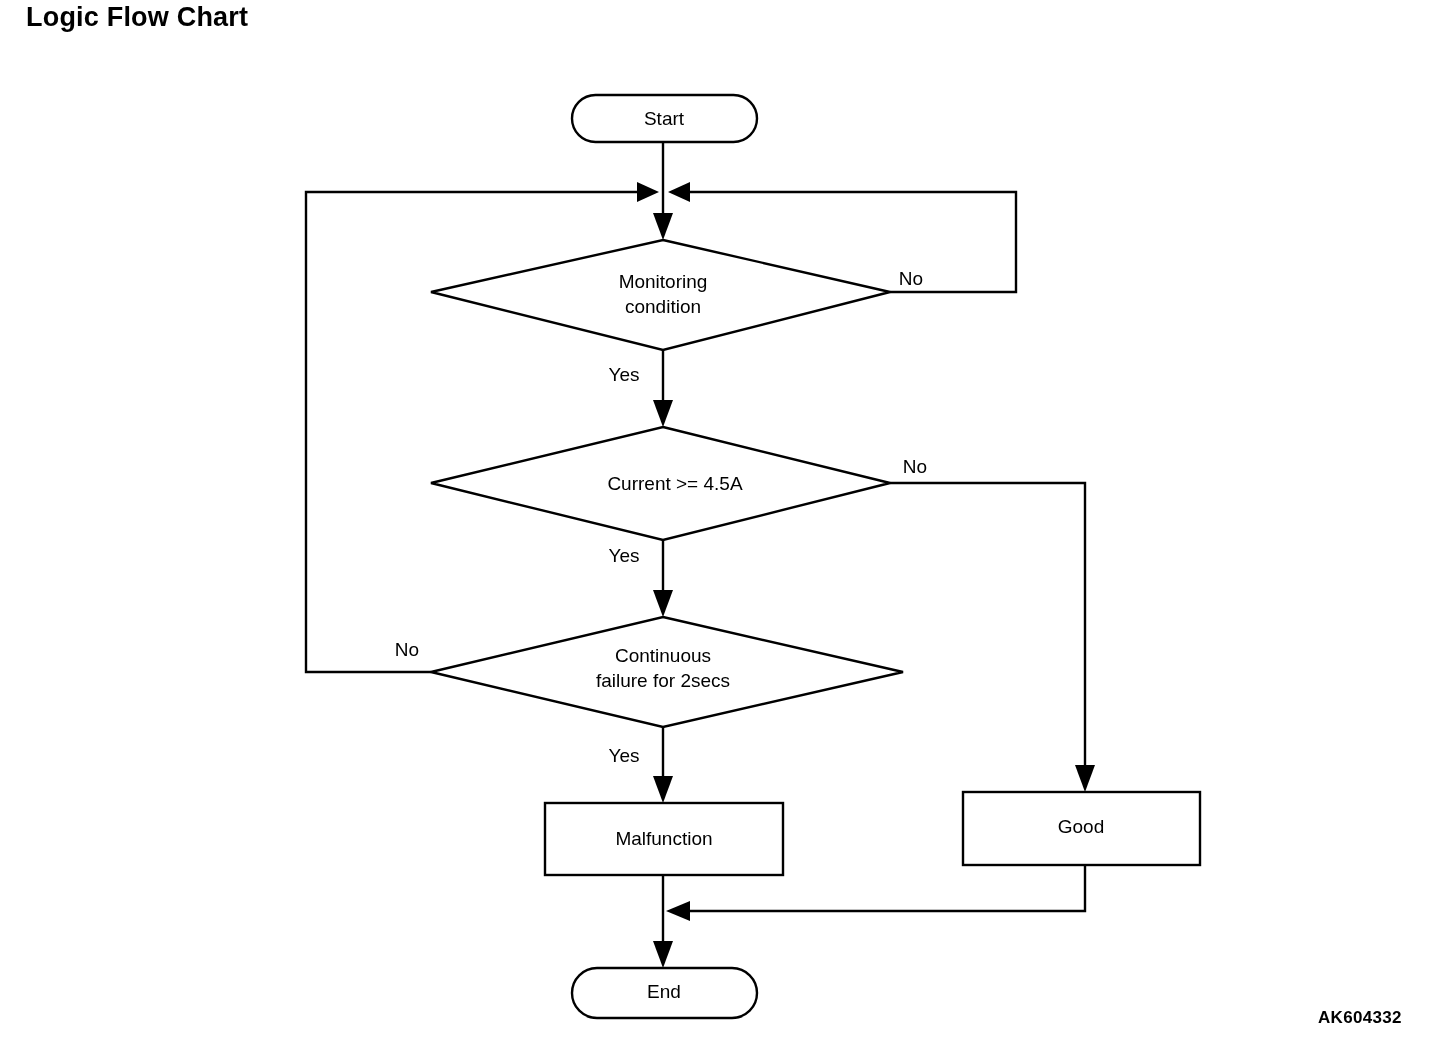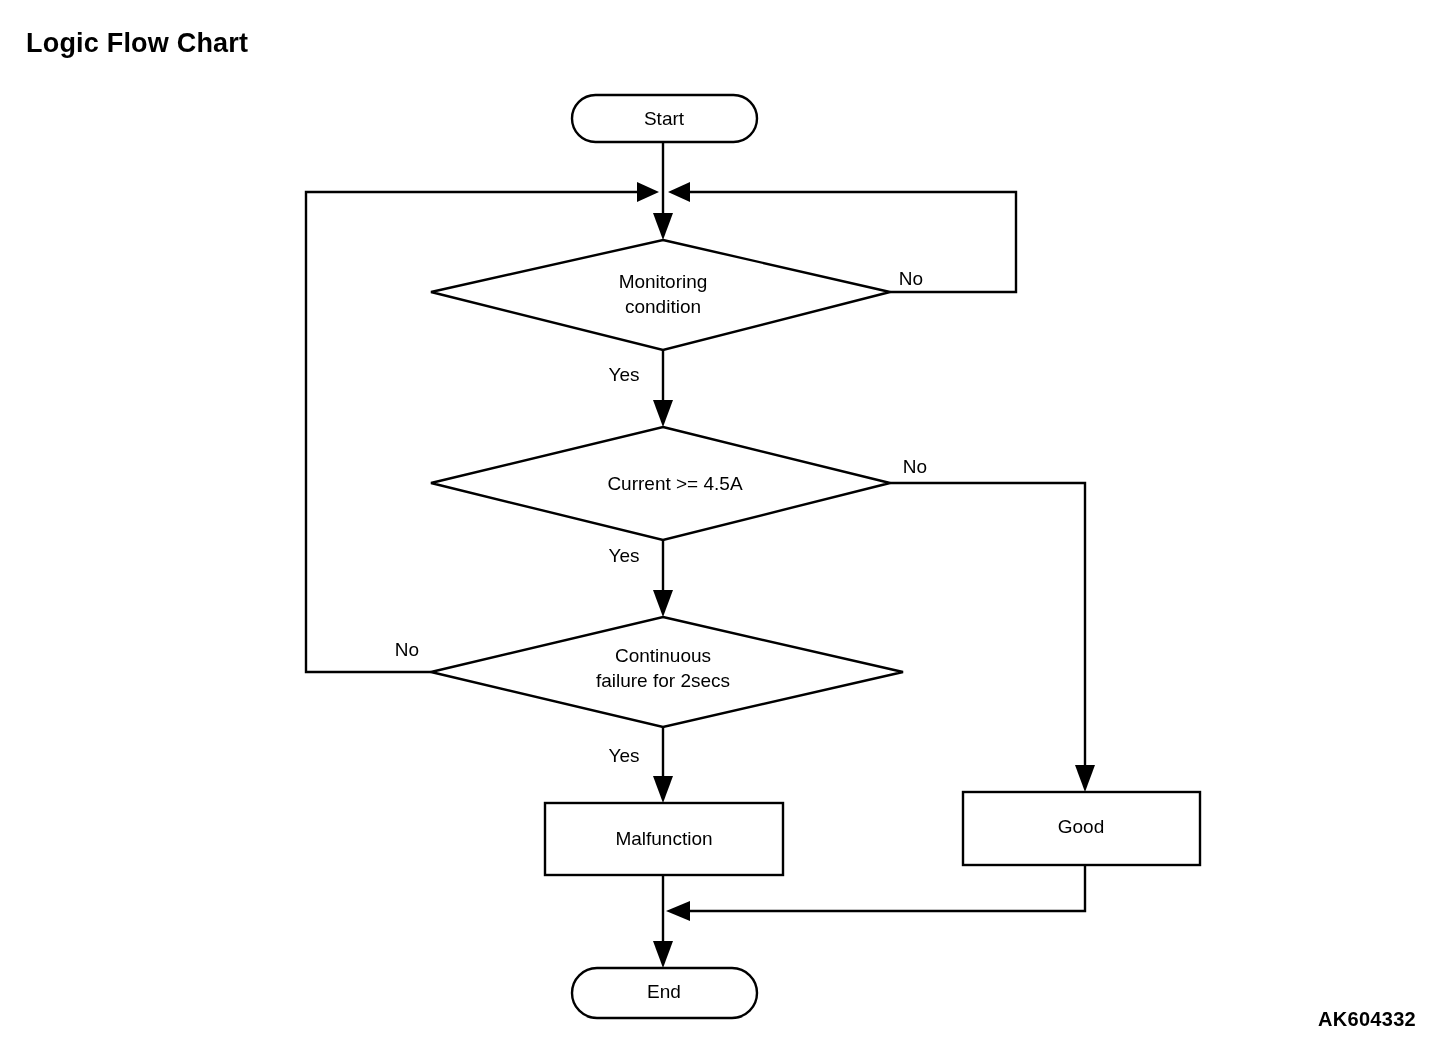--- a/index.html
+++ b/index.html
@@ -11,32 +11,32 @@
     width: 1456px;
     height: 1056px;
     position: relative;
     font-family: "Liberation Sans", sans-serif;
     color: #000000;
     overflow: hidden;
   }
   #page-title {
     position: absolute;
     left: 26px;
-    top: 28px;
+    top: 2px;
     font-size: 27px;
     font-weight: bold;
     letter-spacing: 0.2px;
     white-space: nowrap;
     text-align: center;
   }
   #ref-code {
     position: absolute;
     left: 1318px;
     top: 1008px;
-    font-size: 20px;
+    font-size: 17px;
     font-weight: bold;
     letter-spacing: 0.3px;
     white-space: nowrap;
   }
   #flow-svg {
     position: absolute;
     left: 0;
     top: 0;
     width: 1456px;
     height: 1056px;

